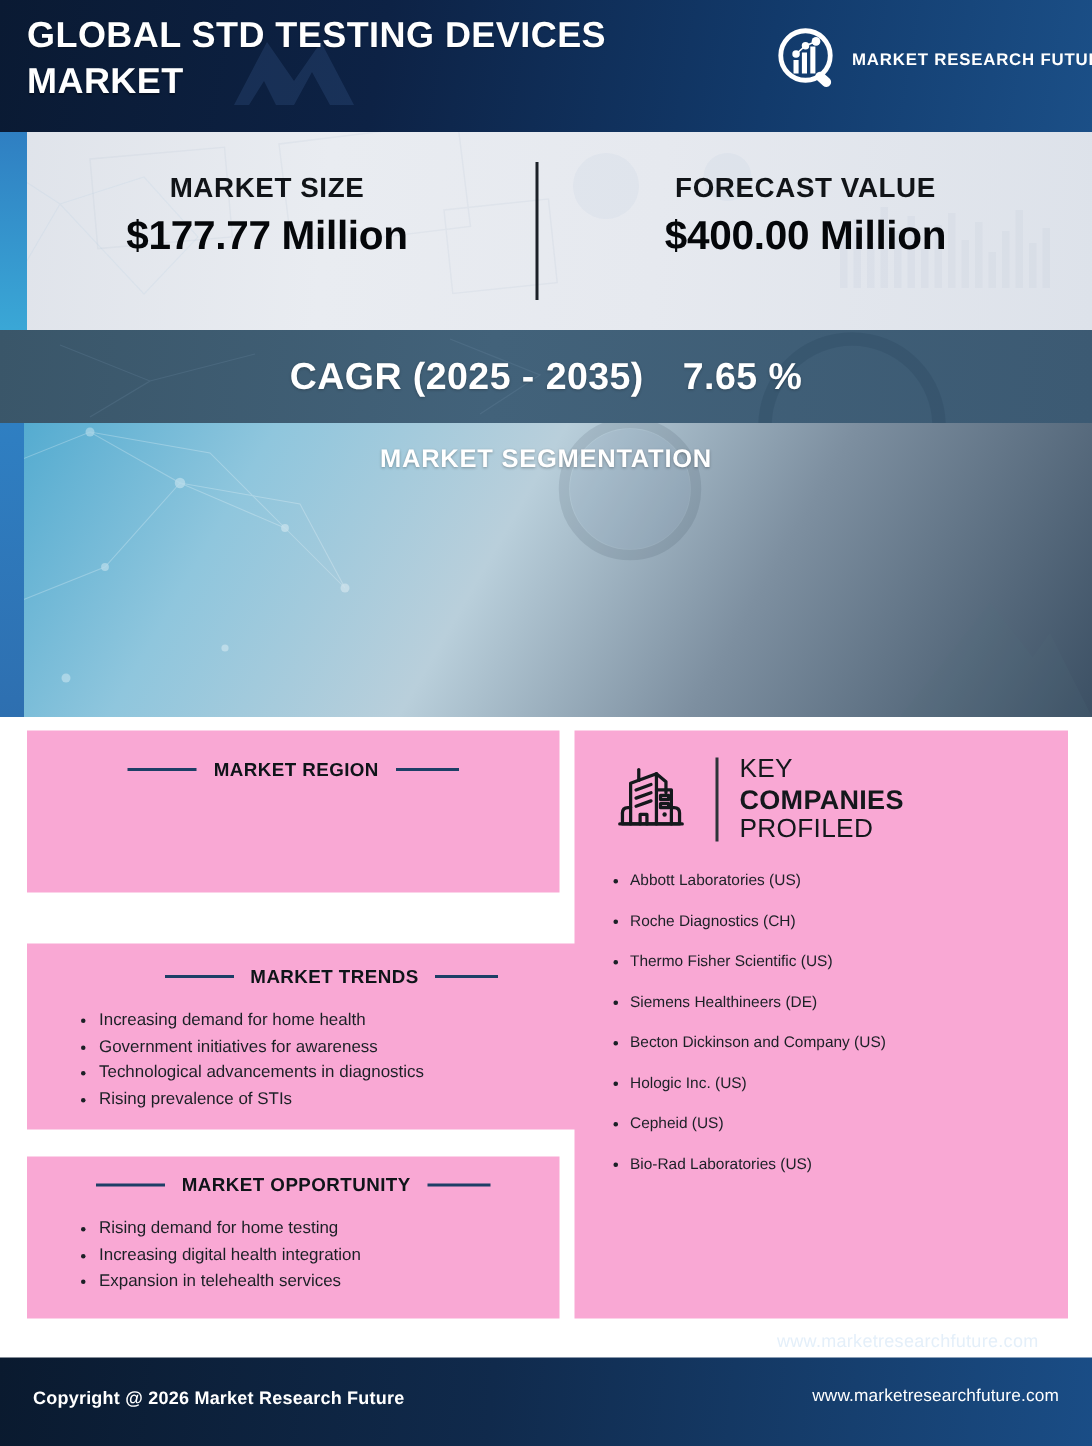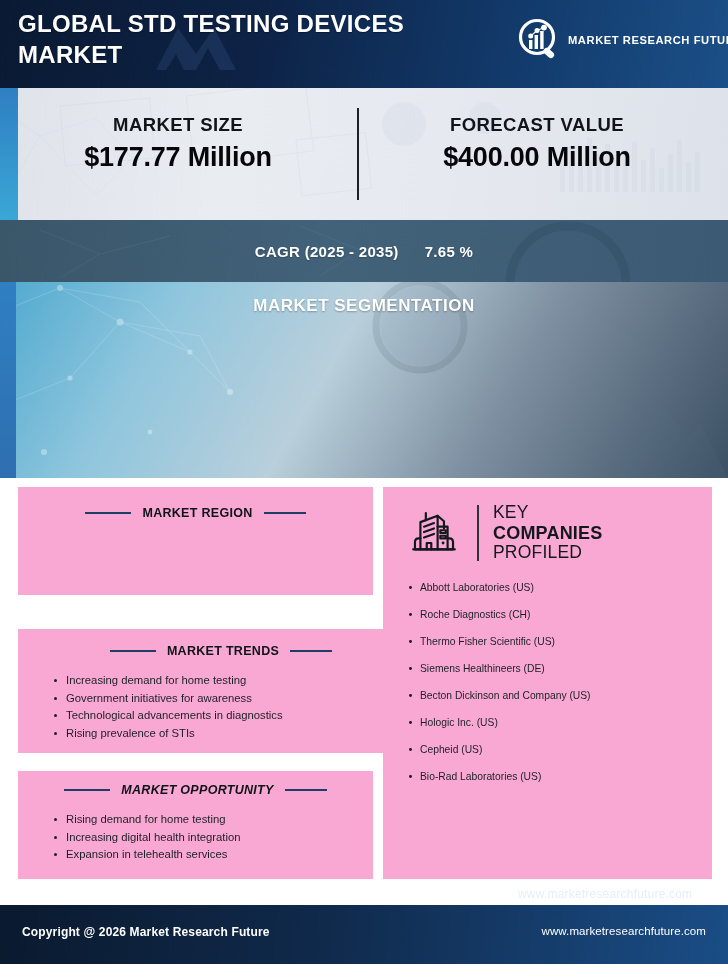--- a/index.html
+++ b/index.html
@@ -67,21 +67,21 @@
 
   
   .cagr-band{
     position:absolute;left:0;top:220px;width:728px;height:62px;
     background:linear-gradient(95deg,#3a5669 0%,#42627a 45%,#3c5a73 100%);
     overflow:hidden;
   }
   .cagr-text{
     position:absolute;left:0;top:0;width:728px;height:62px;
     display:flex;align-items:center;justify-content:center;gap:26px;
-    color:#ffffff;font-size:15px;font-weight:bold;letter-spacing:.3px;
+    color:#ffffff;font-size:25px;font-weight:bold;letter-spacing:.3px;
     z-index:4;text-shadow:0 1px 2px rgba(0,0,0,.25);
   }
 
   
   .seg-band{
     position:absolute;left:0;top:282px;width:728px;height:196px;
     background:linear-gradient(120deg,#4fa9cf 0%,#8fc6dd 22%,#b9cfdb 45%,#7d8fa0 68%,#3c5064 100%);
     overflow:hidden;
   }
   .seg-left-edge{
@@ -109,21 +109,21 @@
   .rule{width:46px;height:2.5px;background:#1d3f66;display:block;}
   .rule.short{width:42px;}
 
   #market-region{left:18px;top:487px;width:355px;height:108px;}
   #market-region .panel-hd{margin-top:19px;}
 
   #market-trends{left:18px;top:629px;width:406px;height:124px;}
   #market-trends .panel-hd{margin-top:15px;}
 
   #market-opportunity{left:18px;top:771px;width:355px;height:108px;}
-  #market-opportunity .panel-hd{margin-top:12px;font-style:italic;}
+  #market-opportunity .panel-hd{margin-top:12px;}
 
   .bullets{margin:14px 0 0 0;padding:0 0 0 36px;list-style:none;}
   .bullets li{
     font-size:11.3px;color:#1b2026;line-height:17.5px;position:relative;padding-left:12px;
   }
   .bullets li:before{
     content:"";position:absolute;left:0;top:7px;width:3px;height:3px;
     background:#1b2026;border-radius:50%;
   }
 
@@ -297,21 +297,21 @@
     </div>
   </div>
 
   <div class="panel" id="market-trends">
     <div class="panel-hd">
       <span class="rule"></span>
       <span>MARKET TRENDS</span>
       <span class="rule short"></span>
     </div>
     <ul class="bullets">
-      <li>Increasing demand for home testing</li>
+      <li>Increasing demand for home health</li>
       <li>Government initiatives for awareness</li>
       <li>Technological advancements in diagnostics</li>
       <li>Rising prevalence of STIs</li>
     </ul>
   </div>
 
   <div class="panel" id="market-opportunity">
     <div class="panel-hd">
       <span class="rule"></span>
       <span>MARKET OPPORTUNITY</span>

